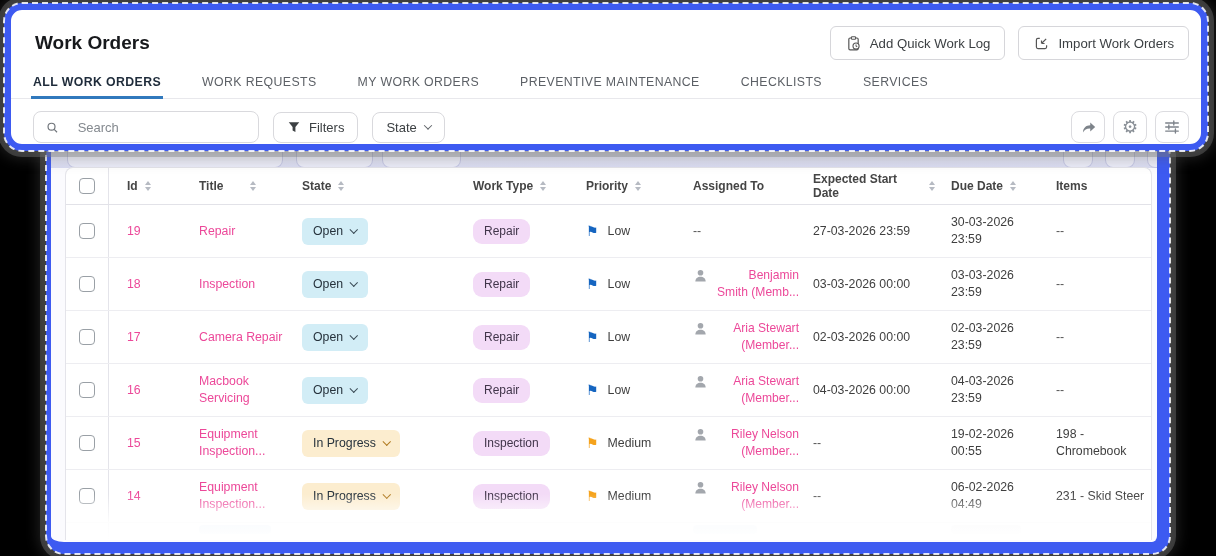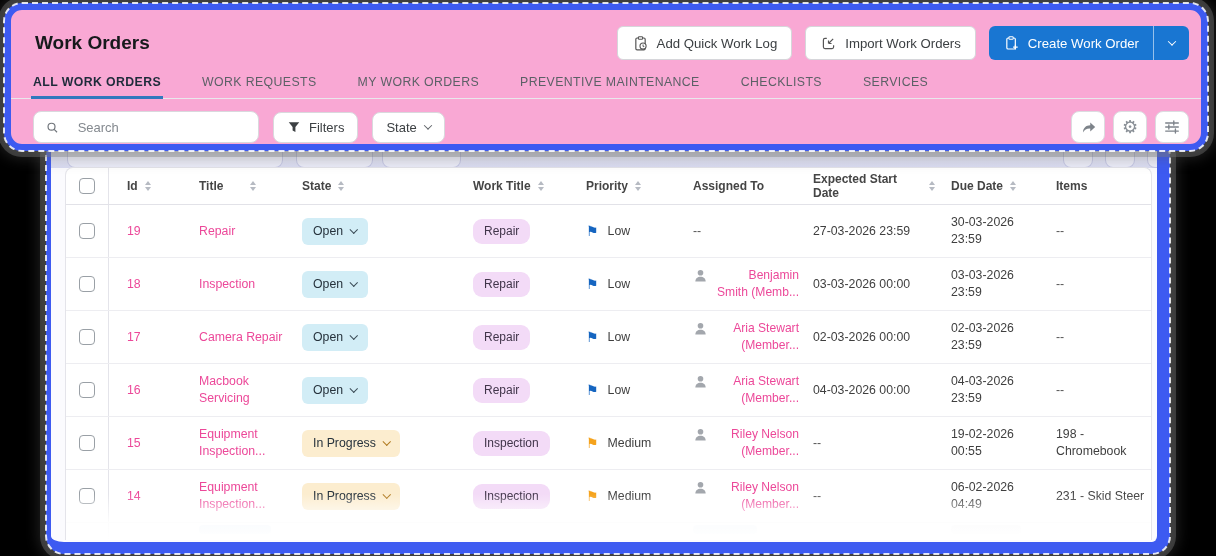--- a/index.html
+++ b/index.html
@@ -1,21 +1,21 @@
 <!DOCTYPE html>
 <html><head>
 <meta charset="utf-8">
 <style>
   * { margin:0; padding:0; box-sizing:border-box; }
   html,body { background:#000; }
   body { font-family:"Liberation Sans", sans-serif; }
   .stage { position:relative; width:1216px; height:556px; background:#000; overflow:hidden; }
 
   
-  .hl-frame { position:absolute; border-color:#3d5af1; border-style:solid; background:#f9a8d4;
+  .hl-frame { position:absolute; border-color:#3d5af1; border-style:solid; background:#ffffff;
               outline:2px dashed rgba(255,255,255,0.85); outline-offset:-1px;
               box-shadow:0 0 0 6px rgba(125,125,125,0.38), 0 0 14px 8px rgba(90,90,90,0.35); }
   .frame-top { left:4px; top:3px; width:1204px; height:148px; border-width:7px; border-radius:18px; z-index:5; }
   .frame-bottom { left:46px; top:140px; width:1124px; height:414px;
                   border-width:0 13px 12px 5px; border-radius:16px 16px 18px 18px;
                   background:#fbfbfe; z-index:1; overflow:hidden; }
 
   
   .h-row1 { display:flex; align-items:center; padding:16px 12px 0 24px; }
   .page-title { font-size:19px; font-weight:700; color:#17191c; flex:1; }
@@ -117,33 +117,20 @@
       </button>
 
       <button class="btn">
         <svg class="icon16" viewBox="0 0 20 20">
           <path d="M8 4 H5.8 C4.8 4 4 4.8 4 5.8 V14.2 C4 15.2 4.8 16 5.8 16 H14.2 C15.2 16 16 15.2 16 14.2 V12" fill="none" stroke="#555" stroke-width="1.4"></path>
           <path d="M15.5 4.5 L10 10 M10 10 H13.6 M10 10 V6.4" fill="none" stroke="#555" stroke-width="1.4"></path>
         </svg>
         <span>Import Work Orders</span>
       </button>
 
-      <span class="btn-primary-group">
-        <button class="btn-primary" style="border:none;background:transparent">
-          <svg class="icon16" viewBox="0 0 20 20">
-            <rect x="4.5" y="3.5" width="10" height="13" rx="1.5" fill="none" stroke="#fff" stroke-width="1.4"></rect>
-            <rect x="7" y="2" width="5" height="3" rx="1" fill="#1976d2" stroke="#fff" stroke-width="1.2"></rect>
-            <path d="M14.6 11.5 V17 M11.9 14.2 H17.3" fill="none" stroke="#fff" stroke-width="1.5"></path>
-          </svg>
-          <span>Create Work Order</span>
-        </button>
-        <span class="btn-caret">
-          <span class="cv" style="color:#fff"></span>
-        </span>
-      </span>
     </div>
 
     <div class="h-tabs">
       <div class="tab active">ALL WORK ORDERS</div>
       <div class="tab">WORK REQUESTS</div>
       <div class="tab">MY WORK ORDERS</div>
       <div class="tab">PREVENTIVE MAINTENANCE</div>
       <div class="tab">CHECKLISTS</div>
       <div class="tab">SERVICES</div>
     </div>
@@ -224,21 +211,21 @@
             </span>
           </div>
         <div class="th pad-state">
             <span>State</span>
             <span class="sort">
               <i class="up"></i>
               <i class="dn"></i>
             </span>
           </div>
         <div class="th pad-wtype">
-            <span>Work Title</span>
+            <span>Work Type</span>
             <span class="sort">
               <i class="up"></i>
               <i class="dn"></i>
             </span>
           </div>
         <div class="th pad-prio">
             <span>Priority</span>
             <span class="sort">
               <i class="up"></i>
               <i class="dn"></i>

